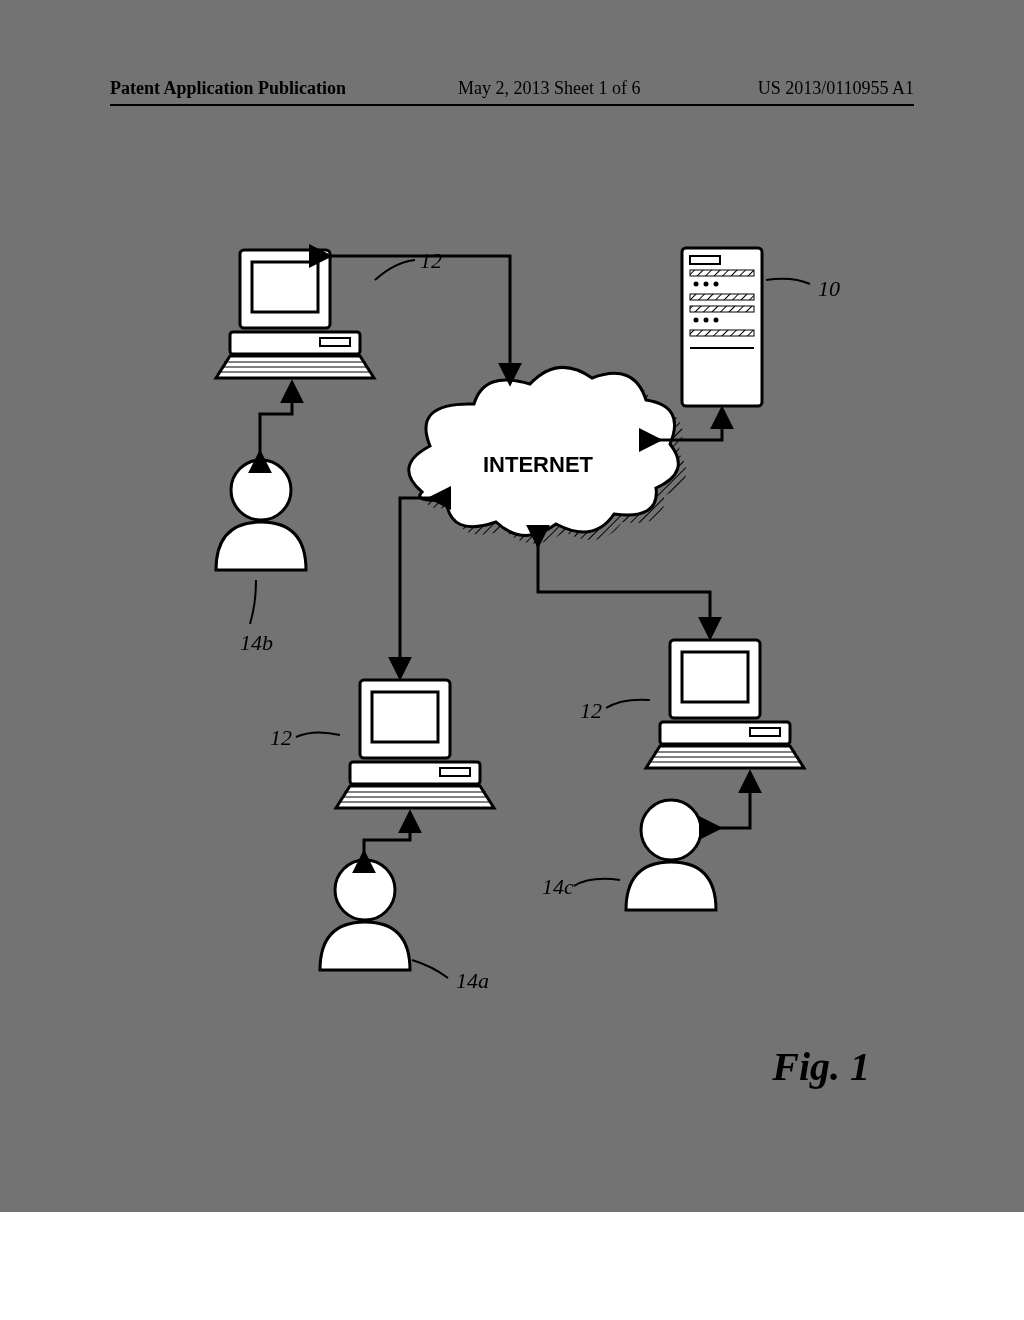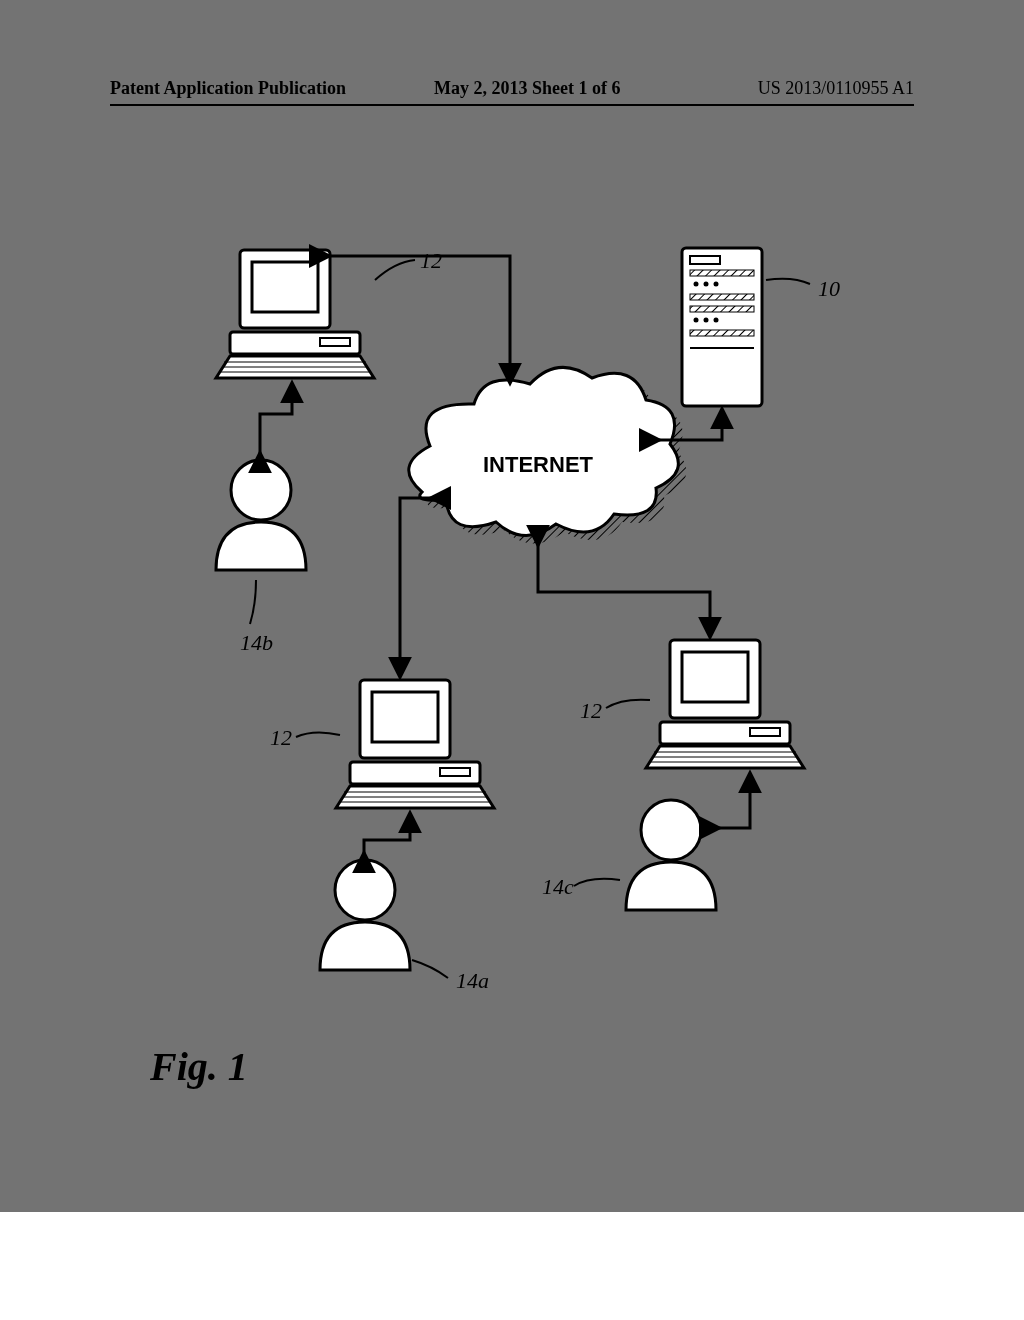--- a/index.html
+++ b/index.html
@@ -1,23 +1,23 @@
 <!DOCTYPE html>
 <html><head>
 <meta charset="utf-8">
 <style>
   html,body{margin:0;padding:0;background:#fff;font-family:"Times New Roman",serif;color:#000}
   .page{position:relative;width:1024px;height:1212px;margin:0 auto;background:#737373}
   .hdr{position:absolute;top:78px;left:110px;right:110px;height:26px;font-size:18px}
   .hdr .left{position:absolute;left:0;font-weight:bold}
-  .hdr .mid{position:absolute;left:324px;font-weight:bold}
+  .hdr .mid{position:absolute;left:348px;font-weight:normal}
   .hdr .right{position:absolute;right:0;font-weight:normal}
   .rule{position:absolute;top:104px;left:110px;right:110px;height:0;border-top:2px solid #000}
   .fig{position:absolute;left:150px;top:240px;width:720px;height:800px}
-  .figcap{position:absolute;left:0;right:0;bottom:-50px;text-align:left;font:italic bold 40px "Times New Roman",serif}
+  .figcap{position:absolute;left:0;right:0;bottom:-50px;text-align:right;font:italic bold 40px "Times New Roman",serif}
   svg{width:100%;height:100%;overflow:visible}
   text.refnum{font:italic 22px "Times New Roman",serif}
   text.cloud{font:bold 22px Arial,Helvetica,sans-serif}
 </style>
 </head>
 <body>
 
 <div class="page">
 
   <div class="hdr">

